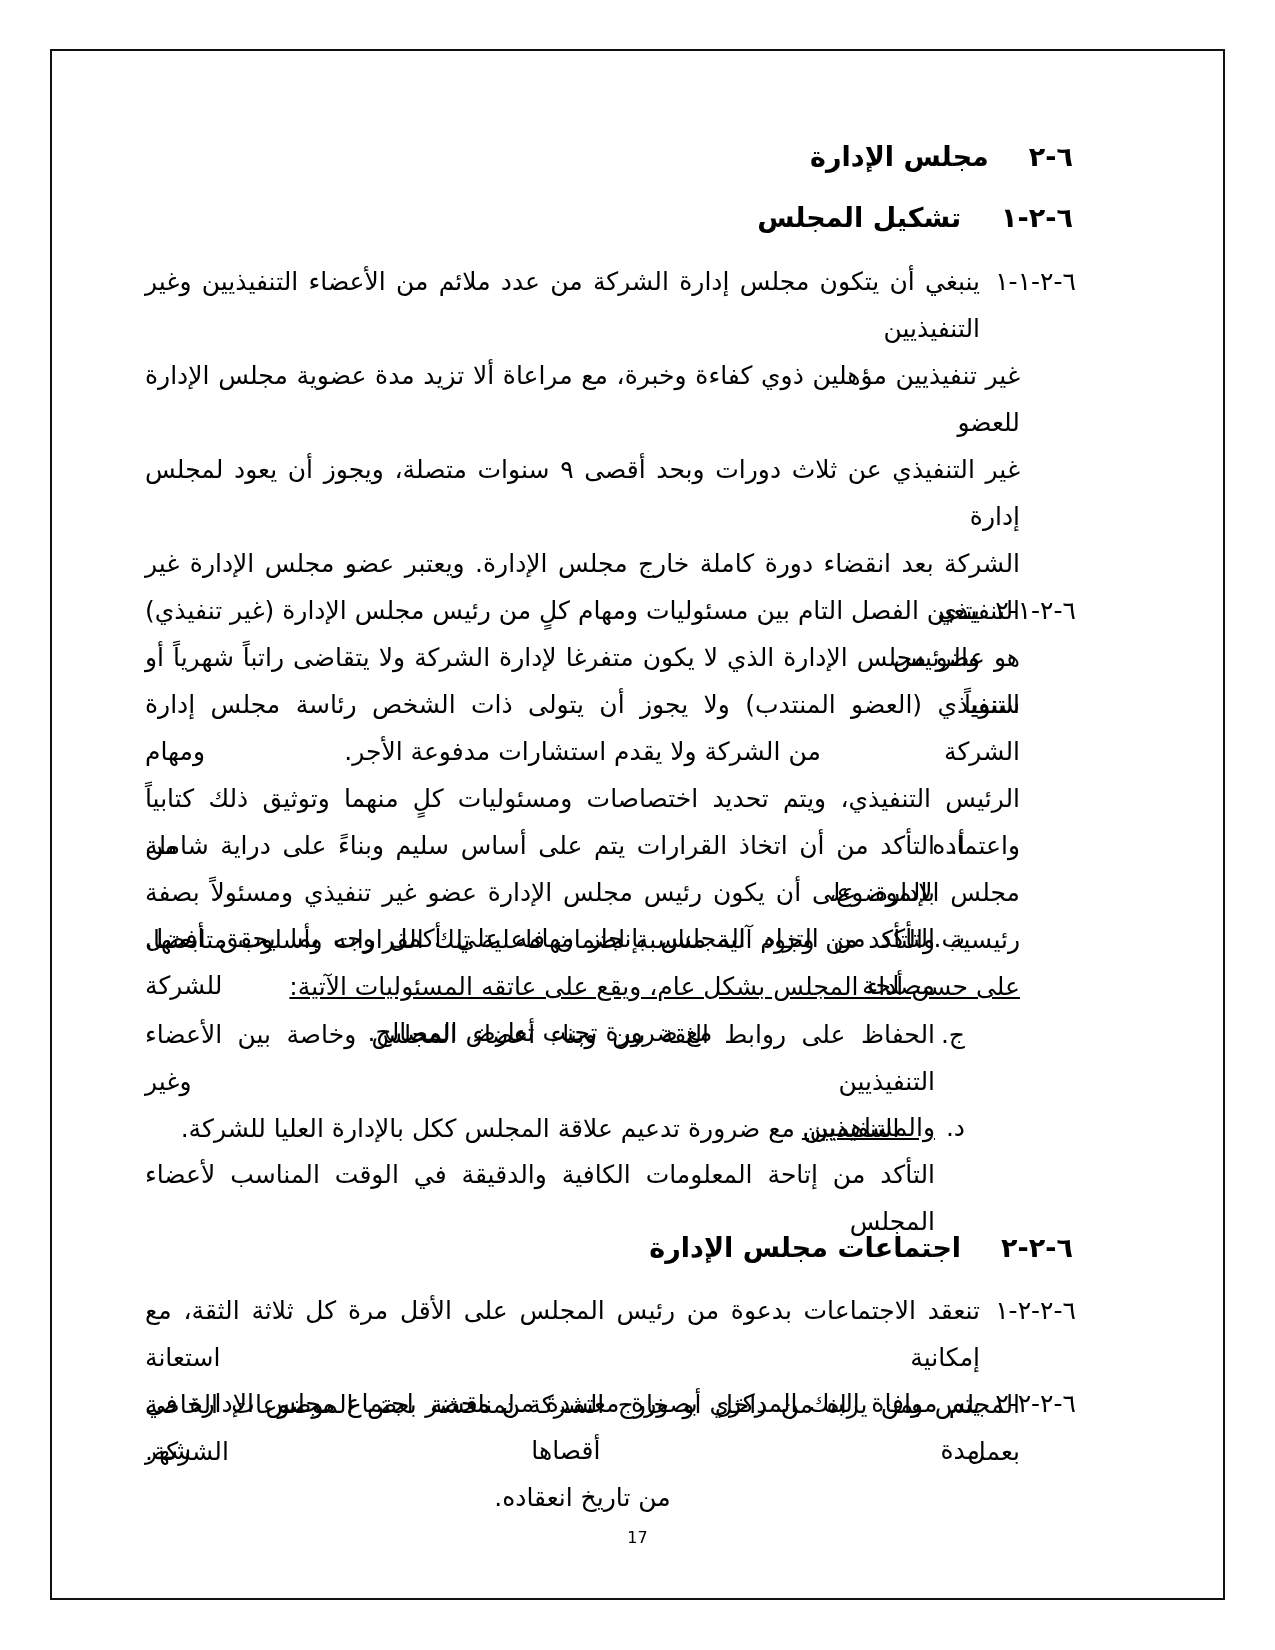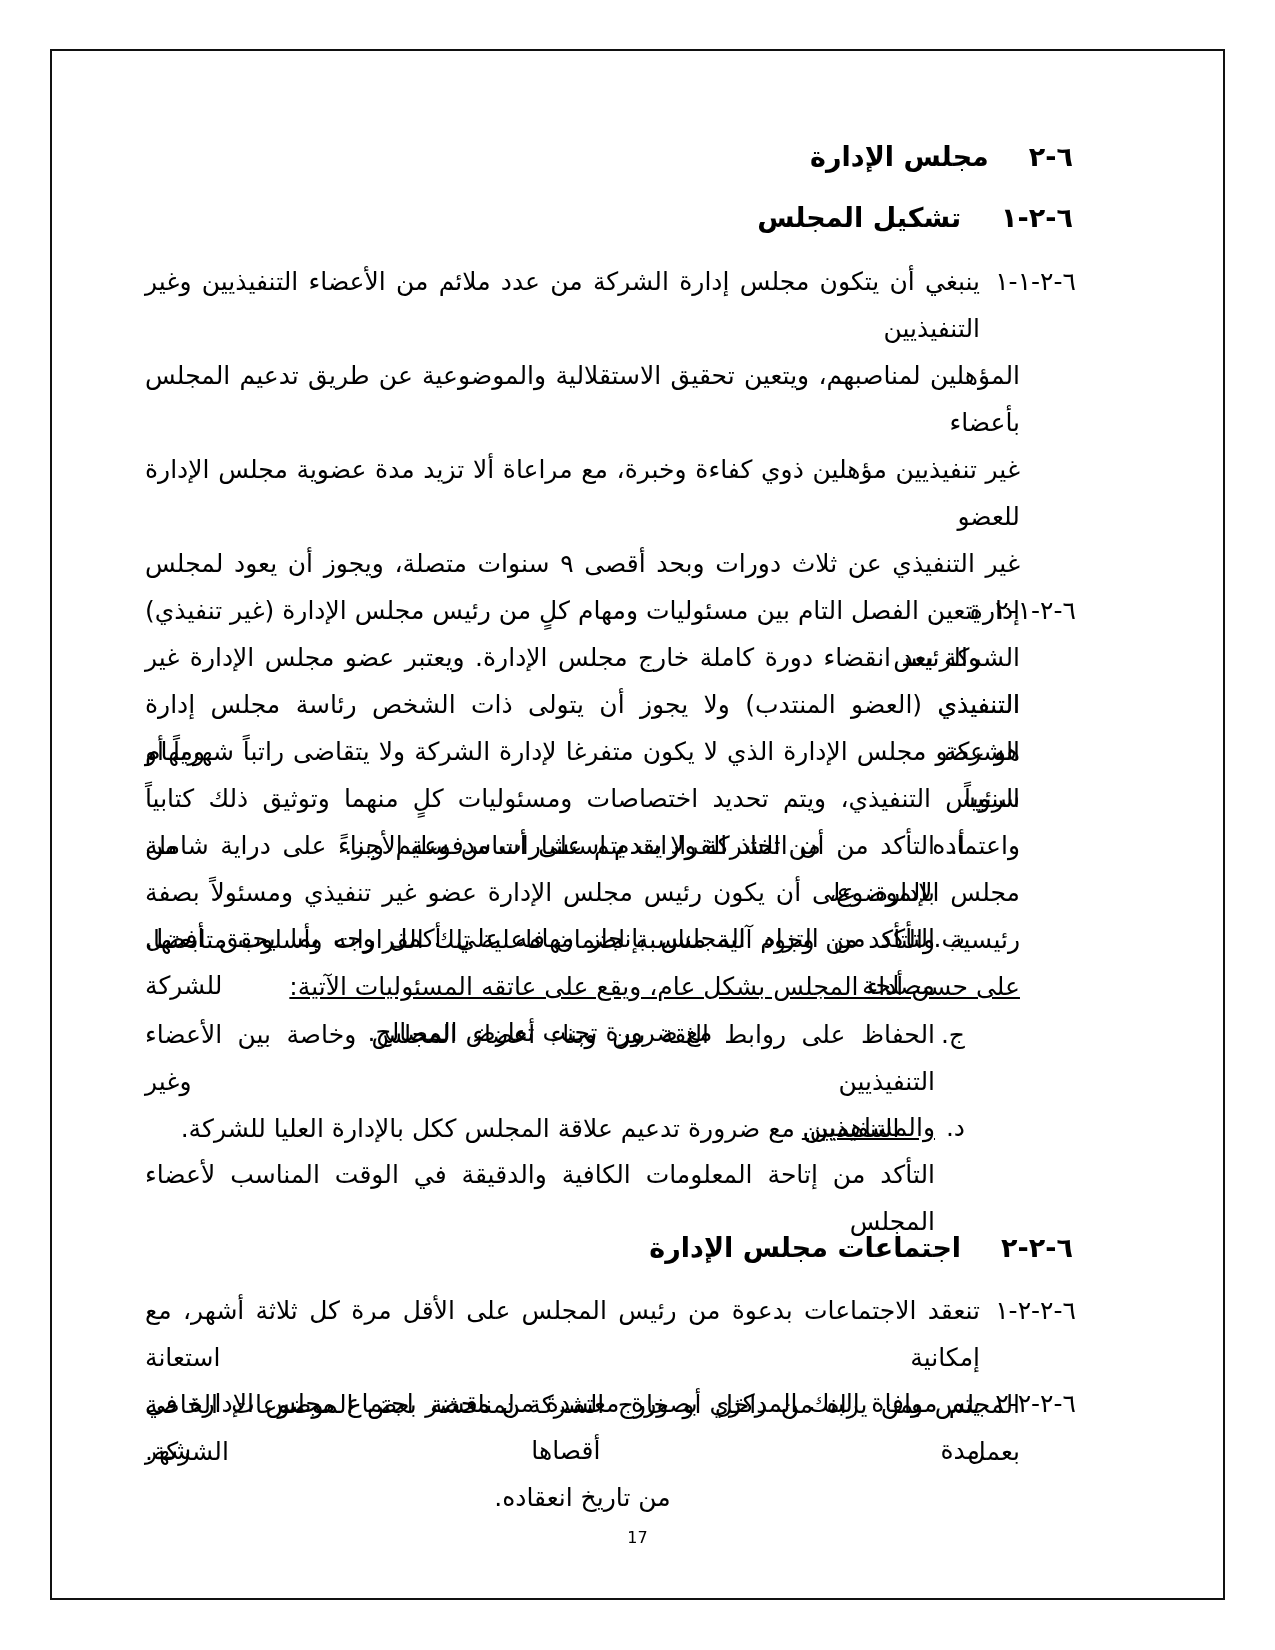--- a/index.html
+++ b/index.html
@@ -47,21 +47,20 @@
       <span class="h-inner">
         <span>٦-٢-١</span>
         <span>تشكيل المجلس</span>
       </span>
     </div>
 
     <div class="para numbered" style="top:258px">
       <span class="pnum">٦-٢-١-١</span>
       <div class="plines">
           <div class="line al-j">ينبغي أن يتكون مجلس إدارة الشركة من عدد ملائم من الأعضاء التنفيذيين وغير التنفيذيين</div>
-          <div class="line al-j">المؤهلين لمناصبهم، ويتعين تحقيق الاستقلالية والموضوعية عن طريق تدعيم المجلس بأعضاء</div>
           <div class="line al-j">غير تنفيذيين مؤهلين ذوي كفاءة وخبرة، مع مراعاة ألا تزيد مدة عضوية مجلس الإدارة للعضو</div>
           <div class="line al-j">غير التنفيذي عن ثلاث دورات وبحد أقصى ٩ سنوات متصلة، ويجوز أن يعود لمجلس إدارة</div>
           <div class="line al-j">الشركة بعد انقضاء دورة كاملة خارج مجلس الإدارة. ويعتبر عضو مجلس الإدارة غير التنفيذي</div>
           <div class="line al-j">هو عضو مجلس الإدارة الذي لا يكون متفرغا لإدارة الشركة ولا يتقاضى راتباً شهرياً أو سنوياً</div>
           <div class="line al-c">من الشركة ولا يقدم استشارات مدفوعة الأجر.</div>
         </div>
     </div>
 
     <div class="para numbered" style="top:587px">
       <span class="pnum">٦-٢-١-٢</span>
@@ -109,21 +108,21 @@
     <div class="heading" style="top:1231px">
       <span class="h-inner">
         <span>٦-٢-٢</span>
         <span>اجتماعات مجلس الإدارة</span>
       </span>
     </div>
 
     <div class="para numbered" style="top:1287px">
       <span class="pnum">٦-٢-٢-١</span>
       <div class="plines">
-          <div class="line al-j">تنعقد الاجتماعات بدعوة من رئيس المجلس على الأقل مرة كل ثلاثة أشهر، مع إمكانية استعانة</div>
+          <div class="line al-j">تنعقد الاجتماعات بدعوة من رئيس المجلس على الأقل مرة كل ثلاثة الثقة، مع إمكانية استعانة</div>
           <div class="line al-j">المجلس بمن يراه من داخل أو خارج الشركة لمناقشة بعض الموضوعات الخاصة بعمل الشركة.</div>
         </div>
     </div>
 
     <div class="para numbered" style="top:1380px">
       <span class="pnum">٦-٢-٢-٢</span>
       <div class="plines">
           <div class="line al-j">يتم موافاة البنك المركزي بصورة معتمدة من محضر اجتماع مجلس الإدارة في مدة أقصاها شهر</div>
           <div class="line al-c">من تاريخ انعقاده.</div>
         </div>

